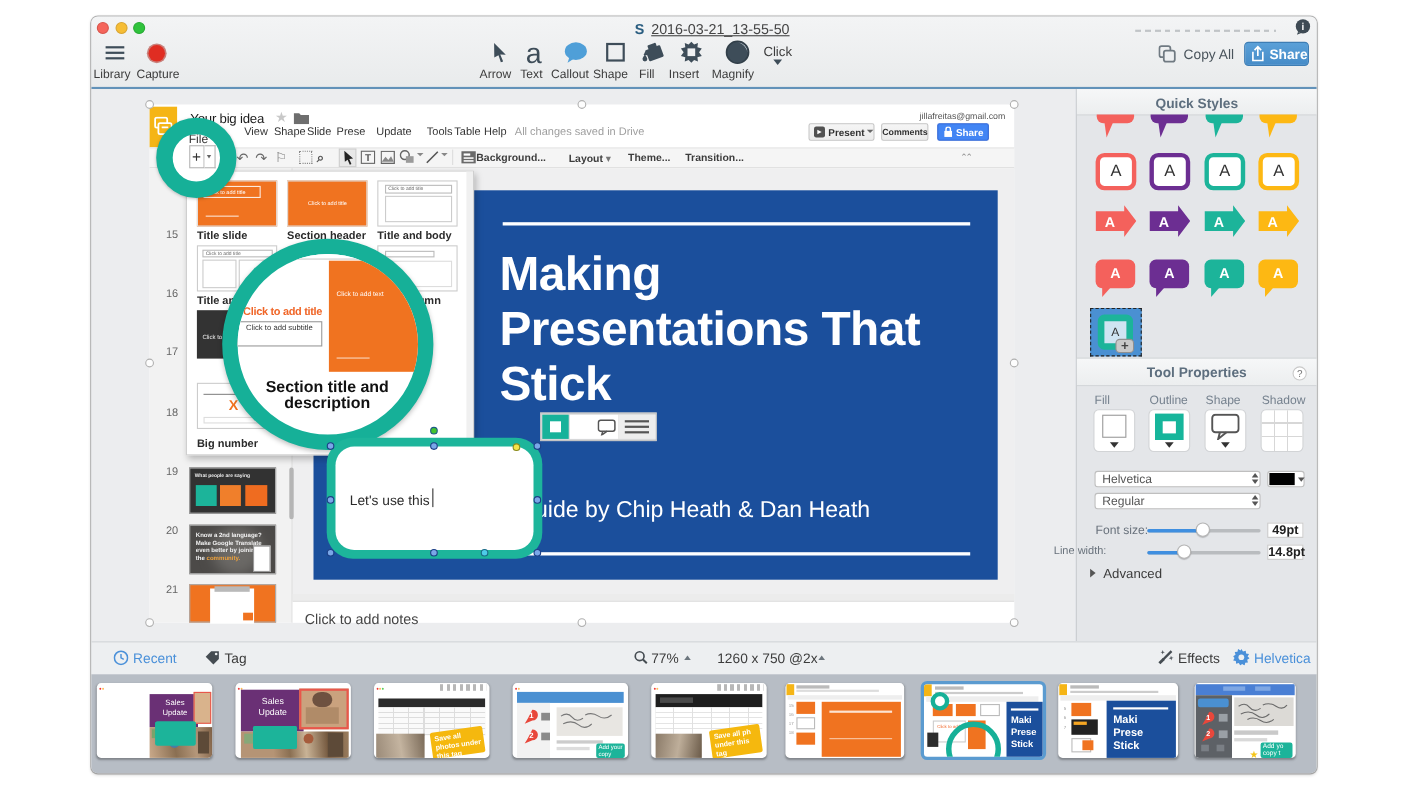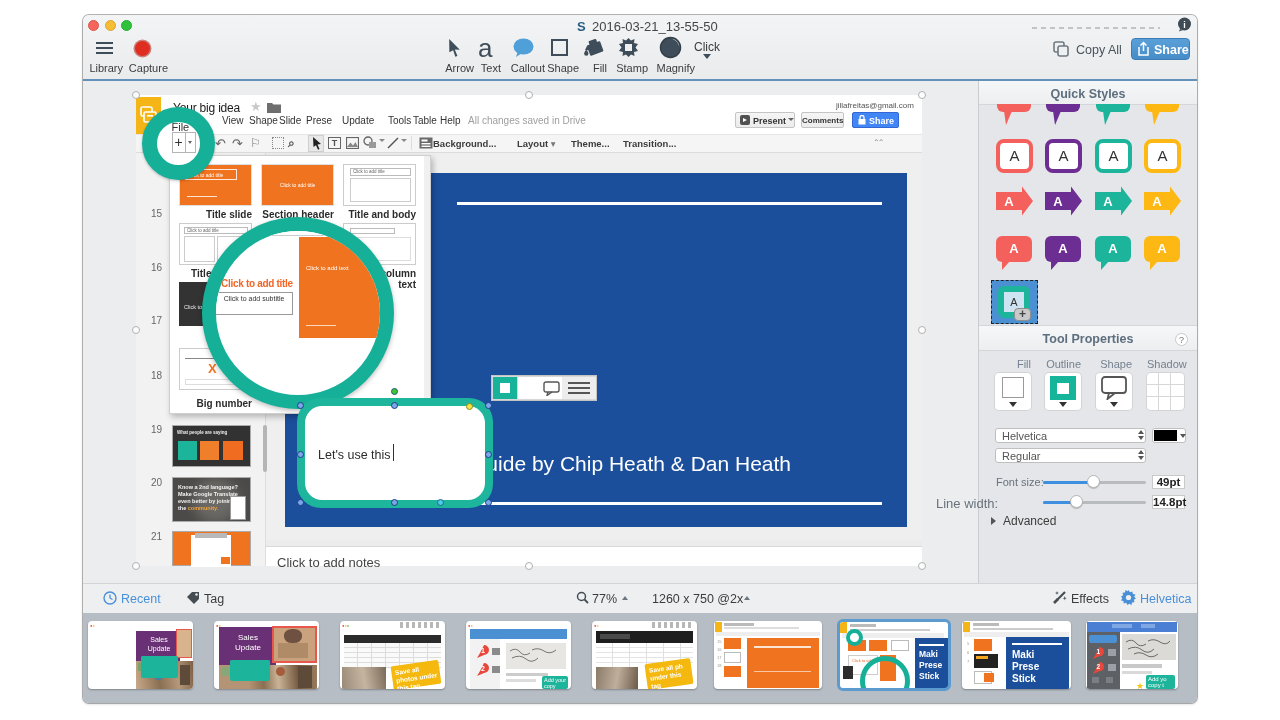--- a/index.html
+++ b/index.html
@@ -2,37 +2,37 @@
 <html><head>
 <meta charset="utf-8">
 <style>
 html,body{margin:0;padding:0;}
 *{box-sizing:border-box;}
 body{font-family:"Liberation Sans",sans-serif;}
 #page{position:relative;width:1280px;height:720px;background:#fff;overflow:hidden;}
 .ab{position:absolute;}
 #win{position:absolute;left:83px;top:15px;width:1114px;height:688px;border-radius:6px;box-shadow:0 0 0 1px rgba(120,120,120,.55), 0 1px 3px rgba(0,0,0,.2);overflow:hidden;background:#edeff1;}
 #wc{position:absolute;left:-83px;top:-15px;width:1280px;height:720px;}
-.tl{font-size:11px;color:#3c3c3c;text-align:right;} svg text{font-family:"Liberation Sans",sans-serif;}
+.tl{font-size:11px;color:#3c3c3c;text-align:left;} svg text{font-family:"Liberation Sans",sans-serif;}
 </style>
 </head>
 <body>
 <div id="page">
 <div id="win">
       <div id="wc">
 
 <div class="ab" style="left:83px;top:15px;width:1114px;height:64px;background:linear-gradient(#f3f4f5,#e9ebec);"></div>
 <div class="ab" style="left:83px;top:79px;width:1114px;height:2px;background:#6292b9;"></div>
 
 <div class="ab" style="left:88px;top:20px;width:11px;height:11px;border-radius:50%;background:#f5655b;border:0.5px solid #d8554c;"></div>
 <div class="ab" style="left:105px;top:20px;width:11px;height:11px;border-radius:50%;background:#f6bd35;border:0.5px solid #d8a532;"></div>
 <div class="ab" style="left:121px;top:20px;width:11px;height:11px;border-radius:50%;background:#2fc33c;border:0.5px solid #27aa34;"></div>
 
 <div class="ab" style="left:577px;top:19px;width:12px;height:13px;color:#2a5d80;font-weight:bold;font-size:13px;">S</div>
-<div class="ab" style="left:592px;top:19px;font-size:13px;color:#454545;">2016-03-21_13-55-50</div>
+<div class="ab" style="left:592px;top:19px;font-size:13px;color:#454545;text-decoration:underline;">2016-03-21_13-55-50</div>
 
 <div class="ab" style="left:96px;top:42px;width:17px;height:12px;">
 <div style="height:2px;background:#3e4d59;margin-bottom:3px;"></div>
 <div style="height:2px;background:#3e4d59;margin-bottom:3px;"></div>
 <div style="height:2px;background:#3e4d59;"></div>
 </div>
 <div class="ab tl" style="left:85px;top:62px;width:38px;">Library</div>
 <div class="ab" style="left:135px;top:41px;width:15px;height:15px;border-radius:50%;background:#e02d22;box-shadow:0 0 0 1.5px #c9807b;"></div>
 <div class="ab tl" style="left:124px;top:62px;width:44px;">Capture</div>
 
@@ -55,21 +55,21 @@
             <path d="M6.5 7 L3 10.5 L6.5 12 Z" fill="#3e4d59"></path>
             <rect x="9" y="3.5" width="8" height="4.5" rx="1" fill="#3e4d59"></rect>
           </g>
           <path d="M4.3 13.5 C4.3 13.5 6.5 16.3 6.5 17.6 A 2.2 2.2 0 1 1 2.1 17.6 C2.1 16.3 4.3 13.5 4.3 13.5 Z" fill="#3e4d59"></path>
         </svg>
 <div class="ab tl" style="left:581px;top:62px;width:26px;">Fill</div>
 <svg class="ab" style="left:618px;top:37px;" width="21" height="21" viewBox="0 0 21 21">
           <path d="M10.5 1 L13 3.5 L16.5 2 L16 6 L20 7 L17.5 10.5 L20 14 L16 15 L16.5 19 L13 17.5 L10.5 20 L8 17.5 L4.5 19 L5 15 L1 14 L3.5 10.5 L1 7 L5 6 L4.5 2 L8 3.5 Z" fill="#3e4d59"></path>
           <rect x="7" y="7" width="7" height="7" fill="#eef0f2"></rect>
         </svg>
-<div class="ab tl" style="left:608px;top:62px;width:40px;">Stamp</div>
+<div class="ab tl" style="left:608px;top:62px;width:40px;">Insert</div>
 <svg class="ab" style="left:659px;top:36px;" width="23" height="23" viewBox="0 0 23 23">
           <circle cx="11.5" cy="11.5" r="10" fill="#3e4d59"></circle>
           <path d="M12 2.3 A 9.2 9.2 0 0 1 20.7 11.8 A 13 13 0 0 0 12 2.3" fill="#b9c4cc"></path>
           <circle cx="11.5" cy="11.5" r="10" fill="none" stroke="#323f49" stroke-width="1.5"></circle>
         </svg>
 <div class="ab tl" style="left:647px;top:62px;width:48px;">Magnify</div>
 <div class="ab" style="left:694px;top:40px;font-size:12px;color:#3c3c3c;">Click</div>
 <div class="ab" style="left:703px;top:54px;width:0;height:0;border-left:4px solid transparent;border-right:4px solid transparent;border-top:5px solid #3e4d59;"></div>
 
 <div class="ab" style="left:1032px;top:27px;width:128px;height:2px;background:repeating-linear-gradient(90deg,#a6abaf 0 5px,transparent 5px 9px);opacity:.65;"></div>
@@ -197,20 +197,21 @@
   <div class="ab" style="left:36px;top:436px;width:79px;height:35px;background:#f07320;border:1px solid #aaa;">
     <div class="ab" style="left:18px;top:3px;width:40px;height:32px;background:#fff;"></div>
     <div class="ab" style="left:22px;top:1px;width:32px;height:5px;background:#b9b9b9;"></div>
     <div class="ab" style="left:48px;top:25px;width:9px;height:7px;background:#f07320;"></div>
   </div>
 
   <div class="ab" style="left:127px;top:330px;width:4px;height:47px;background:#b5b5b5;border-radius:2px;"></div>
 
   <div class="ab" style="left:148.5px;top:78px;width:622px;height:354px;background:#1b4f9c;"></div>
   <div class="ab" style="left:321px;top:107px;width:425px;height:2.5px;background:#fff;"></div>
+  <div class="ab" style="left:318px;top:130px;width:500px;font-size:43.5px;line-height:50px;font-weight:bold;color:#fff;letter-spacing:-0.5px;">Making<br>Presentations That<br>Stick</div>
   <div class="ab" style="left:320px;top:357px;width:400px;font-size:21px;color:#fff;">A guide by Chip Heath &amp; Dan Heath</div>
   <div class="ab" style="left:321px;top:407px;width:425px;height:2.5px;background:#fff;"></div>
 
   <div class="ab" style="left:355px;top:280px;width:106px;height:26px;background:#d7d8d9;border:1px solid #c2c3c4;">
     <div class="ab" style="left:1px;top:1px;width:24px;height:22px;background:#17b29a;"></div>
     <div class="ab" style="left:8px;top:7px;width:10px;height:10px;background:#fff;"></div>
     <div class="ab" style="left:26px;top:1px;width:22px;height:22px;background:#fff;"></div>
     <div class="ab" style="left:48px;top:1px;width:22px;height:22px;background:#fff;"></div>
     <svg class="ab" style="left:51px;top:5px;" width="17" height="15" viewBox="0 0 17 15">
               <rect x="1" y="1" width="15" height="10" rx="2" fill="none" stroke="#555" stroke-width="1.4"></rect>
@@ -283,20 +284,21 @@
   <div class="ab" style="left:-215.5px;top:-231px;width:1280px;height:720px;">
     <div class="ab" style="left:263px;top:228px;width:106px;height:8px;border:1px solid #ccc;background:#fff;"></div>
     <div class="ab" style="left:221px;top:278px;font-size:10px;font-weight:bold;color:#f06628;white-space:nowrap;letter-spacing:-0.3px;">Click to add title</div>
     <div class="ab" style="left:215px;top:292px;width:78px;height:23px;background:#fff;border:1px solid #999;">
       <div style="font-size:7px;color:#333;text-align:center;margin-top:2px;">Click to add subtitle</div>
     </div>
     <div class="ab" style="left:299px;top:237px;width:82px;height:101px;background:#f07320;">
       <div class="ab" style="left:7px;top:28px;font-size:6px;color:#fff;">Click to add text</div>
       <div class="ab" style="left:7px;top:88px;width:30px;height:0.8px;background:#fff;opacity:.7;"></div>
     </div>
+    <div class="ab" style="left:215px;top:345px;width:165px;text-align:center;font-size:14.5px;font-weight:bold;color:#111;line-height:15px;">Section title and<br>description</div>
   </div>
 </div>
 
 <div class="ab" style="left:297px;top:398px;width:196px;height:110px;border-radius:24px;background:#1db59b;"></div>
 <div class="ab" style="left:305px;top:406px;width:180px;height:94px;border-radius:17px;background:#fff;"></div>
 <div class="ab" style="left:318px;top:448px;font-size:12.5px;color:#2b2b2b;">Let's use this</div>
 <div class="ab" style="left:393px;top:444px;width:1px;height:17px;background:#333;"></div>
 
 <div class="ab" style="left:132px;top:91px;width:8px;height:8px;border-radius:50%;background:#fdfdfd;border:1px solid #b0b0b0;"></div>
 <div class="ab" style="left:525px;top:91px;width:8px;height:8px;border-radius:50%;background:#fdfdfd;border:1px solid #b0b0b0;"></div>
@@ -415,21 +417,21 @@
 <div class="ab" style="left:1180px;top:434px;width:0;height:0;border-left:3px solid transparent;border-right:3px solid transparent;border-top:4px solid #555;"></div>
 <div class="ab" style="left:995px;top:448px;width:151px;height:15px;background:#fff;border:1px solid #bfbfbf;border-radius:3px;font-size:11px;color:#555;padding:1px 0 0 6px;">Regular</div>
 <div class="ab" style="left:1138px;top:450px;width:0;height:0;border-left:3px solid transparent;border-right:3px solid transparent;border-bottom:4px solid #555;"></div>
 <div class="ab" style="left:1138px;top:456px;width:0;height:0;border-left:3px solid transparent;border-right:3px solid transparent;border-top:4px solid #555;"></div>
 
 <div class="ab" style="left:996px;top:476px;font-size:11px;color:#69727c;">Font size:</div>
 <div class="ab" style="left:1043px;top:481px;width:103px;height:3px;border-radius:2px;background:#b9bcbf;"></div>
 <div class="ab" style="left:1043px;top:481px;width:50px;height:3px;border-radius:2px;background:#3f8fe0;"></div>
 <div class="ab" style="left:1087px;top:475px;width:13px;height:13px;border-radius:50%;background:#fff;border:1px solid #b5b5b5;box-shadow:0 1px 1px rgba(0,0,0,.2);"></div>
 <div class="ab" style="left:1152px;top:475px;width:33px;height:14px;background:#fff;border:1px solid #c9c9c9;font-size:11.5px;font-weight:bold;color:#222;text-align:center;line-height:13px;">49pt</div>
-<div class="ab" style="left:936px;top:496px;font-size:13px;color:#69727c;">Line width:</div>
+<div class="ab" style="left:958px;top:496px;font-size:10px;color:#69727c;">Line width:</div>
 <div class="ab" style="left:1043px;top:501px;width:103px;height:3px;border-radius:2px;background:#b9bcbf;"></div>
 <div class="ab" style="left:1043px;top:501px;width:33px;height:3px;border-radius:2px;background:#3f8fe0;"></div>
 <div class="ab" style="left:1070px;top:495px;width:13px;height:13px;border-radius:50%;background:#fff;border:1px solid #b5b5b5;box-shadow:0 1px 1px rgba(0,0,0,.2);"></div>
 <div class="ab" style="left:1152px;top:495px;width:33px;height:14px;background:#fff;border:1px solid #c9c9c9;font-size:11.5px;font-weight:bold;color:#222;text-align:center;line-height:13px;">14.8pt</div>
 
 <div class="ab" style="left:991px;top:517px;width:0;height:0;border-top:4px solid transparent;border-bottom:4px solid transparent;border-left:5px solid #555;"></div>
 <div class="ab" style="left:1003px;top:514px;font-size:12px;color:#3c3c3c;">Advanced</div>
 
 <div class="ab" style="left:83px;top:583px;width:1114px;height:30px;background:#edeff1;border-top:1px solid #d2d5d8;"></div>
 <svg class="ab" style="left:103px;top:591px;" width="14" height="14" viewBox="0 0 14 14">

